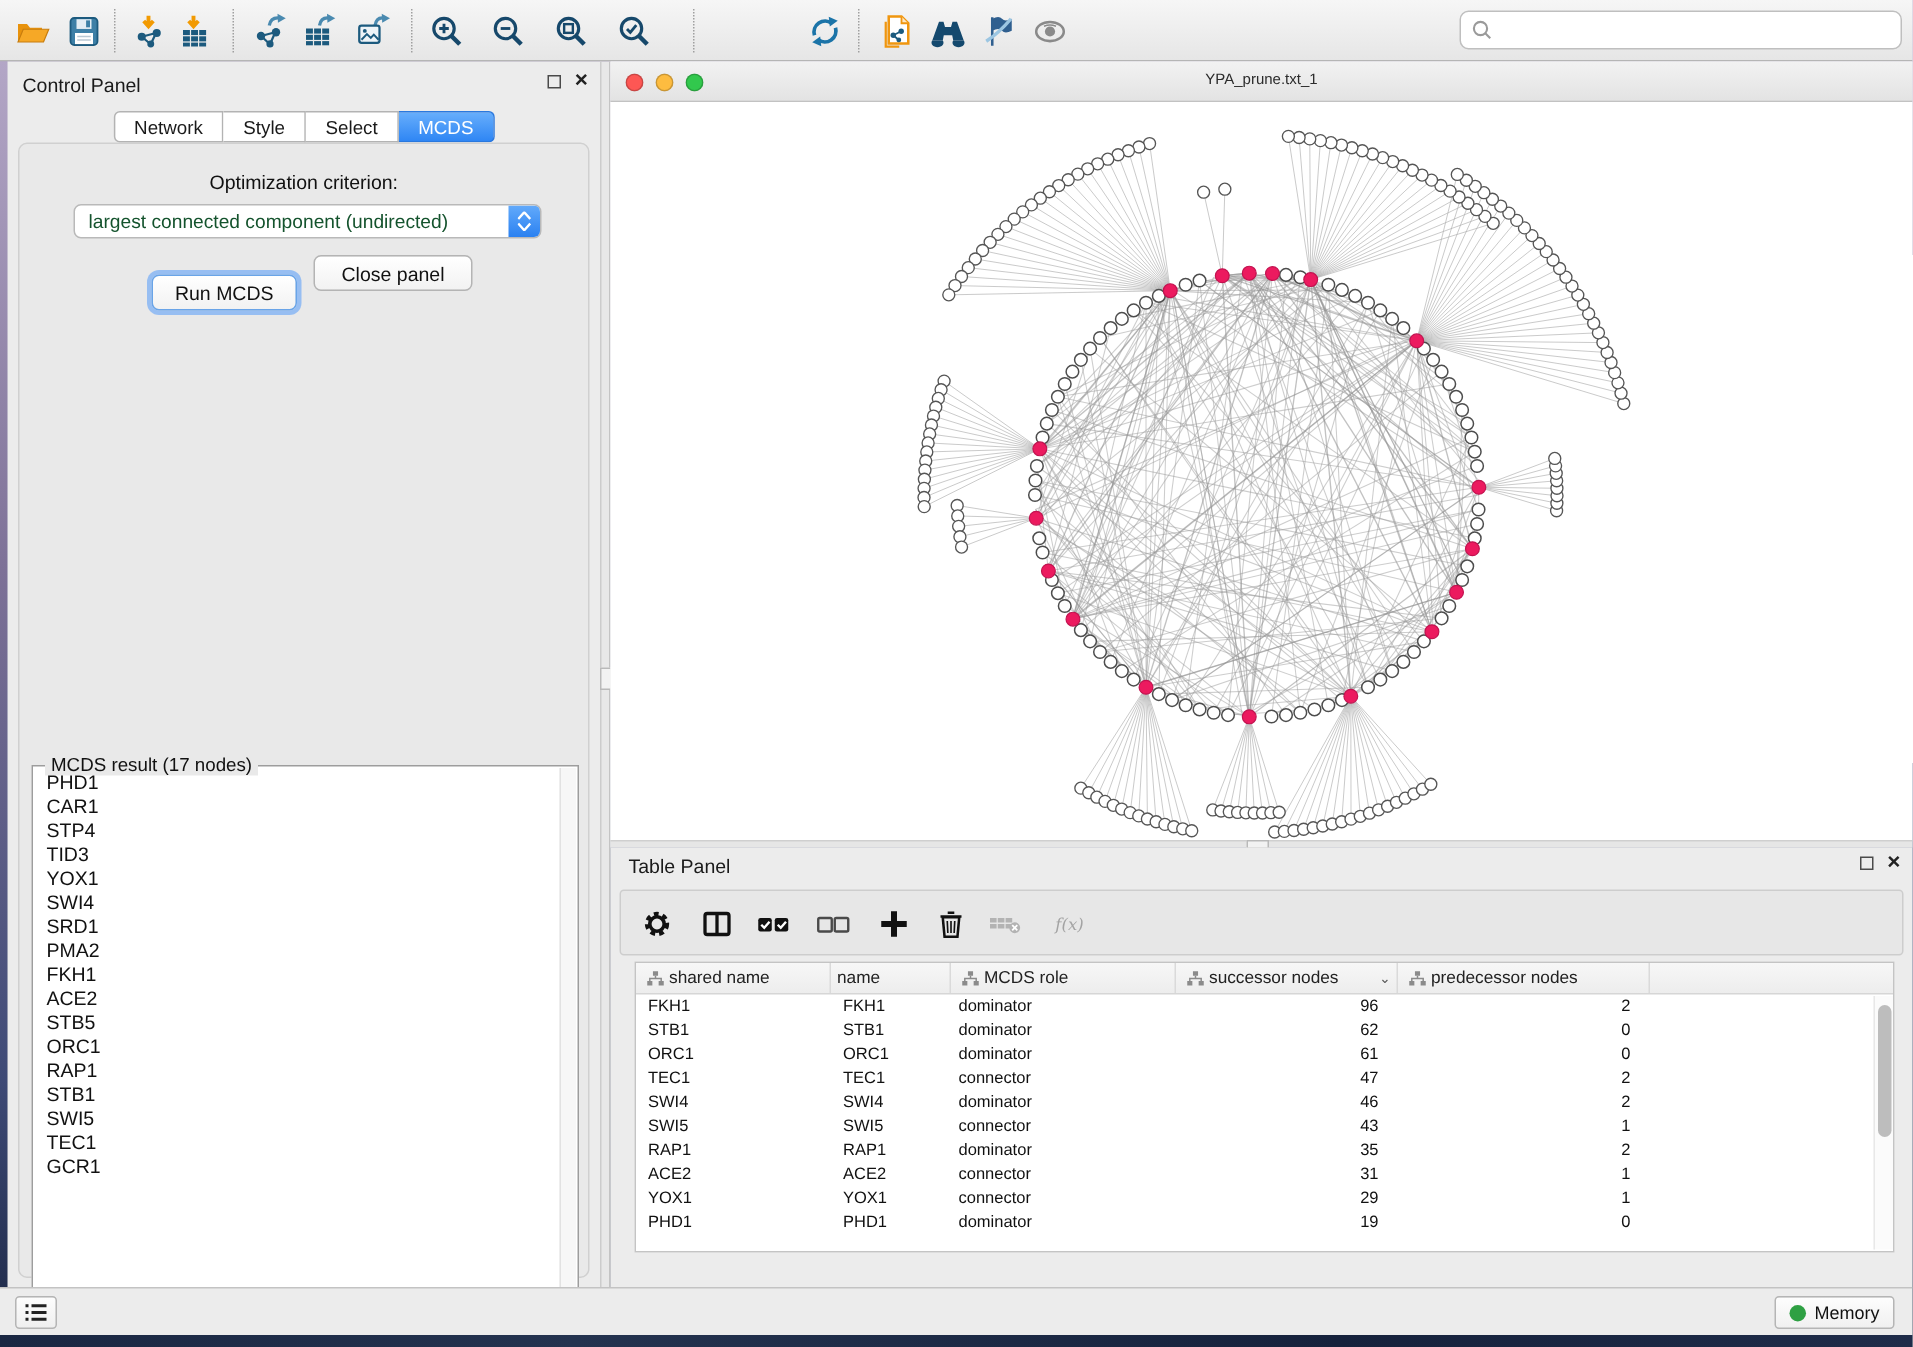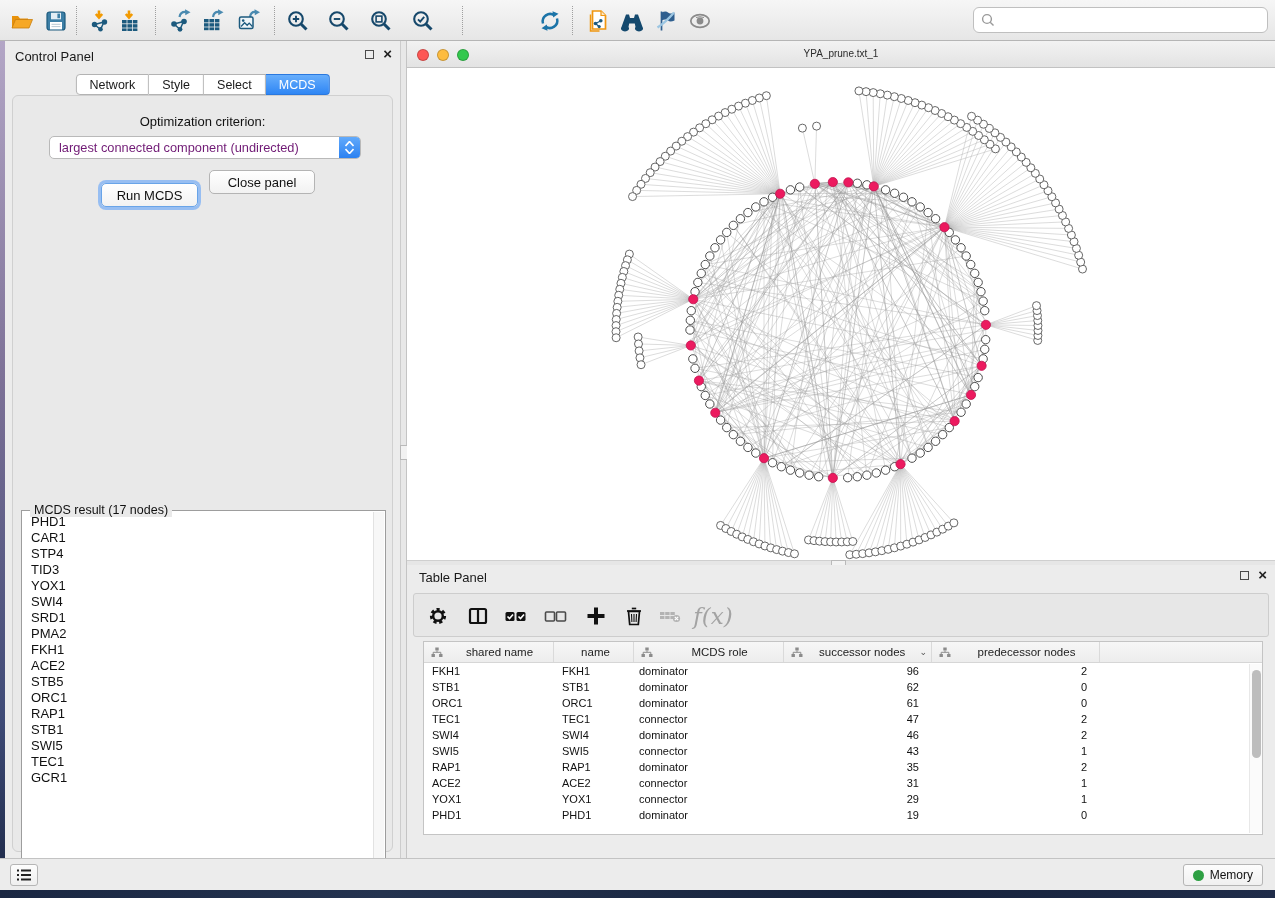--- a/index.html
+++ b/index.html
@@ -32,21 +32,21 @@
     font-size:12.5px; color:#1a1a1a; display:flex; align-items:center; justify-content:center; cursor:default; }
   .seg .tab:first-child { border-left:1px solid #b3b3b3; border-radius:4px 0 0 4px; }
   .seg .tab:last-child { border-radius:0 4px 4px 0; }
   .seg .tab.active { background:linear-gradient(#67aefc,#2f86f4); border-color:#2a78de; color:#fff; }
   .cp-tabs { position:absolute; top:33px; left:50%; transform:translateX(-50%); }
   .cp-content { position:absolute; left:7px; top:54px; width:381px; height:757px;
     background:#e9e9e9; border:1px solid #d0d0d0; border-radius:6px; }
   .opt-label { position:absolute; top:18px; width:100%; text-align:center; font-size:13px; color:#111; }
   .dropdown { position:absolute; left:36px; top:40px; width:312px; height:23px; background:#fff;
     border:1px solid #b9b9b9; border-radius:5px; display:flex; align-items:stretch; overflow:hidden; }
-  .dropdown .val { flex:1; font-size:12.8px; color:#701a75; display:flex; align-items:center; padding-left:9px; white-space:nowrap; }
+  .dropdown .val { flex:1; font-size:12.8px; color:#14532d; display:flex; align-items:center; padding-left:9px; white-space:nowrap; }
   .dropdown .stepper { width:21px; background:linear-gradient(#62aafb,#2b81f1); display:flex; flex-direction:column;
     align-items:center; justify-content:center; gap:1px; }
   .btn { position:absolute; height:24px; background:linear-gradient(#ffffff,#f2f2f2); border:1px solid #b4b4b4;
     border-radius:5px; font-size:13px; color:#111; display:flex; align-items:center; justify-content:center; }
   .btn.focus { box-shadow:0 0 0 3px rgba(108,168,248,.65); border-color:#69a4e8; }
   .groupbox { position:absolute; left:8px; top:414px; width:365px; height:368px; border:1px solid #9d9d9d; background:#fff; }
   .gb-label { position:absolute; top:-8px; left:8px; background:#e9e9e9; padding:0 4px; font-size:12.5px; color:#111; }
   .mcds-list { position:absolute; top:3px; left:2px; right:14px; bottom:2px; overflow:hidden; }
   .mcds-item { height:16px; line-height:16px; font-size:13px; color:#111; padding-left:7px; }
   .scrolltrack-v { position:absolute; top:1px; right:1px; bottom:1px; width:11px; background:#f7f7f7; border-left:1px solid #e2e2e2; }
@@ -64,25 +64,25 @@
   .nw-title { width:100%; text-align:center; line-height:26px; font-size:10px; color:#2b2b2b; }
   .tl { position:absolute; top:8px; width:12px; height:12px; border-radius:50%; border:0.5px solid rgba(0,0,0,.2); }
   .nw-canvas { position:absolute; left:0; top:27px; width:868px; height:492px; background:#fff; }
   .h-splitter { position:absolute; left:407px; top:560px; width:868px; height:5px; background:#e6e6e6; border-top:1px solid #cfcfcf; }
   
   .table-panel { position:absolute; left:407px; top:565px; width:868px; height:293px; background:#ececec; }
   .tp-title { position:absolute; left:12px; top:5px; font-size:13px; color:#1a1a1a; }
   .tp-toolbar { position:absolute; left:6px; top:28px; width:856px; height:44px; background:#e7e7e7;
     border:1px solid #cdcdcd; border-radius:3px; }
   .tp-tool { position:absolute; top:10px; width:24px; height:24px; display:flex; align-items:center; justify-content:center; }
-  .fx-label { font-family:"DejaVu Serif","Liberation Serif",serif; font-style:italic; font-size:23px; color:#a3a3a3; }
+  .fx-label { font-family:"DejaVu Serif","Liberation Serif",serif; font-style:italic; font-size:11px; color:#a3a3a3; }
   .tbl { position:absolute; left:16px; top:76px; width:840px; height:194px; background:#fff; border:1px solid #c4c4c4; }
   .tbl-header { display:flex; height:21px; background:linear-gradient(#f7f7f7,#ededed); border-bottom:1px solid #d6d6d6; }
   .tbl-hcell { display:flex; align-items:center; border-right:1px solid #dadada; font-size:11.5px; color:#222; padding-left:4px; }
-  .tbl-hcell .lbl { flex:1; text-align:center; white-space:nowrap; overflow:hidden; }
+  .tbl-hcell .lbl { flex:1; white-space:nowrap; overflow:hidden; }
   .sort-ind { font-size:9px; color:#555; margin:0 4px 0 1px; }
   .tbl-row { display:flex; height:16px; align-items:center; font-size:11px; color:#111; }
   .tbl-cell { white-space:nowrap; overflow:hidden; }
   .tbl-scroll { position:absolute; top:22px; right:0; bottom:1px; width:13px; background:#fbfbfb; border-left:1px solid #e8e8e8; }
   .tbl-thumb { position:absolute; top:6px; left:2px; width:9px; height:88px; background:#bdbdbd; border-radius:5px; }
   .tp-tabs { position:absolute; left:251px; top:271px; }
   
   .status-bar { position:absolute; left:0; top:858px; width:1275px; height:32px; background:#ececec; border-top:1px solid #c3c3c3; }
   .sb-btn { position:absolute; left:10px; top:5px; width:28px; height:22px; background:linear-gradient(#fdfdfd,#efefef);
     border:1px solid #b5b5b5; border-radius:3px; display:flex; align-items:center; justify-content:center; }

